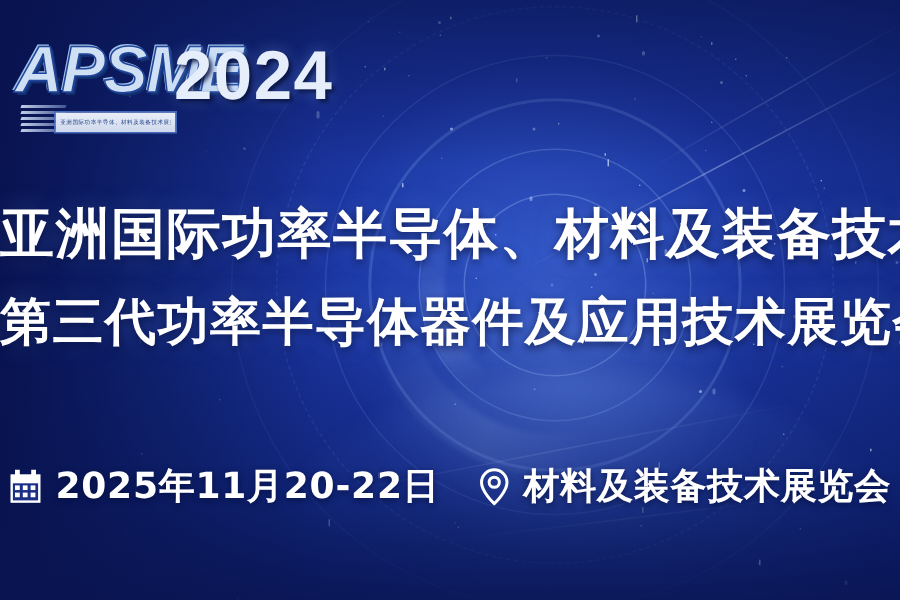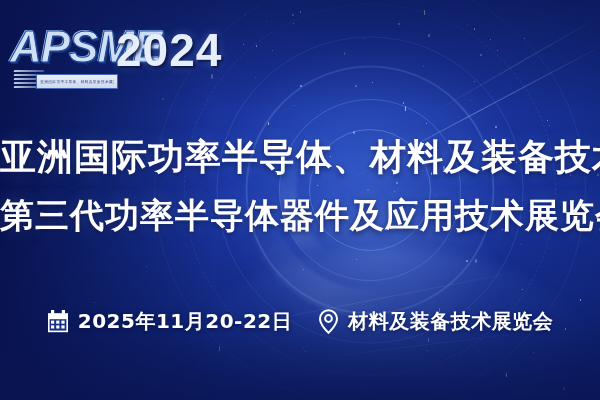--- a/index.html
+++ b/index.html
@@ -202,21 +202,21 @@
     align-items: center;
     gap: 26px;
   }
   .info-item {
     display: flex;
     align-items: center;
     gap: 9px;
   }
   .info-text {
     color: #ffffff;
-    font-size: 20px;
+    font-size: 24px;
     font-weight: bold;
     letter-spacing: 0.5px;
     white-space: nowrap;
     text-shadow: 0 1px 4px rgba(5,15,60,0.8);
     font-family: "DejaVu Sans", "Liberation Sans", sans-serif;
   }
   .icon-svg { display: block; }
 </style>
 </head>
 <body>

